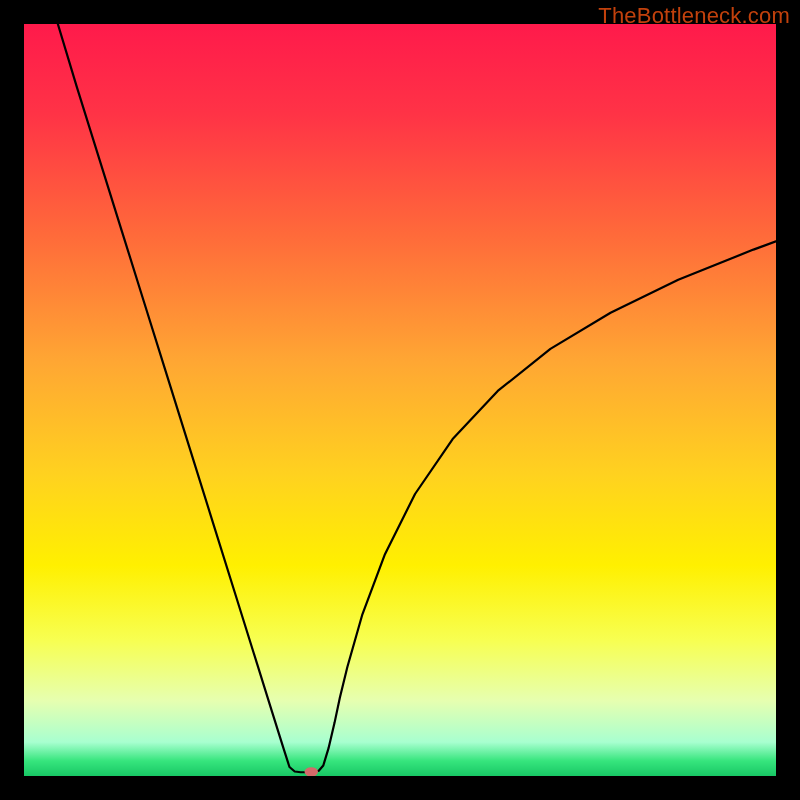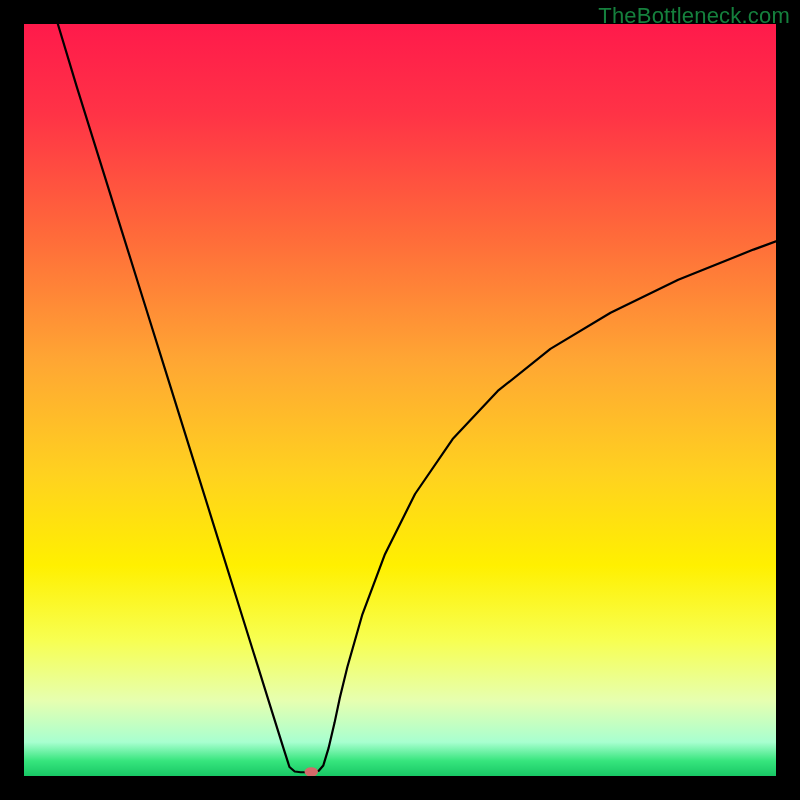--- a/index.html
+++ b/index.html
@@ -24,21 +24,21 @@
     top: 24px;
     left: 24px;
     width: 752px;
     height: 752px;
     overflow: hidden;
   }
   .watermark {
     position: absolute;
     top: 3px;
     right: 10px;
-    color: #15803d;
+    color: #c2410c;
     font-size: 22px;
     font-weight: 400;
     letter-spacing: 0.2px;
   }
   svg {
     display: block;
   }
 </style>
 </head>
 <body>

